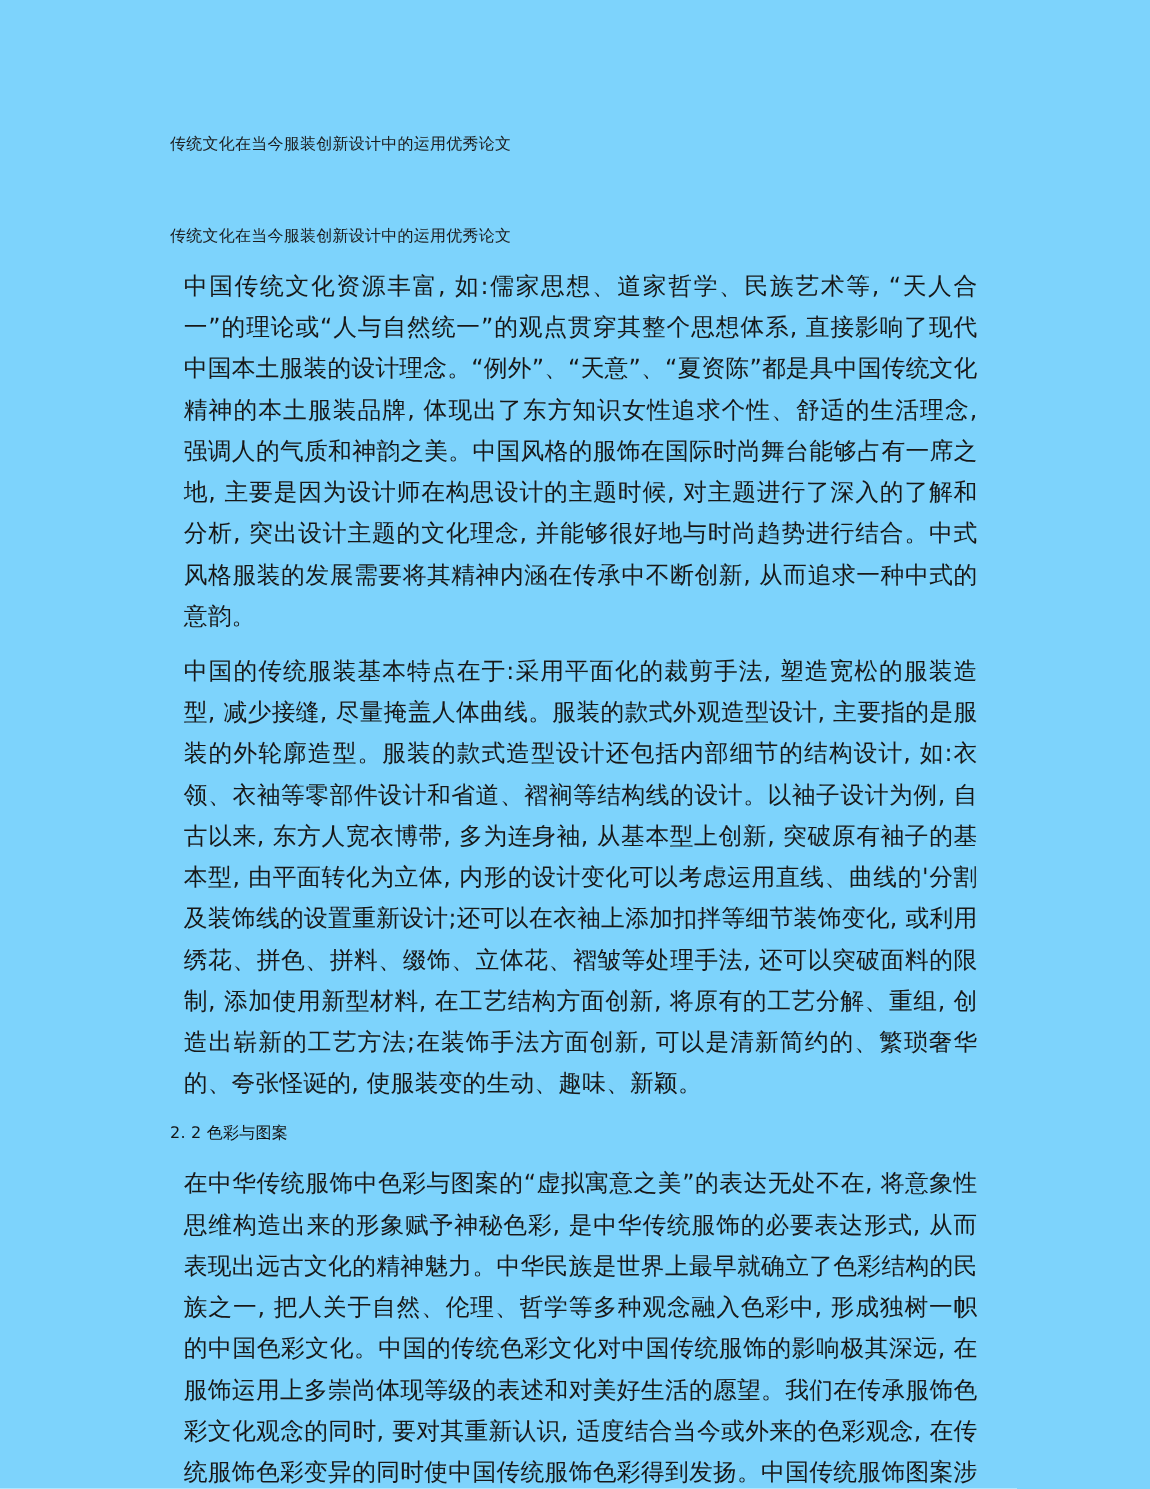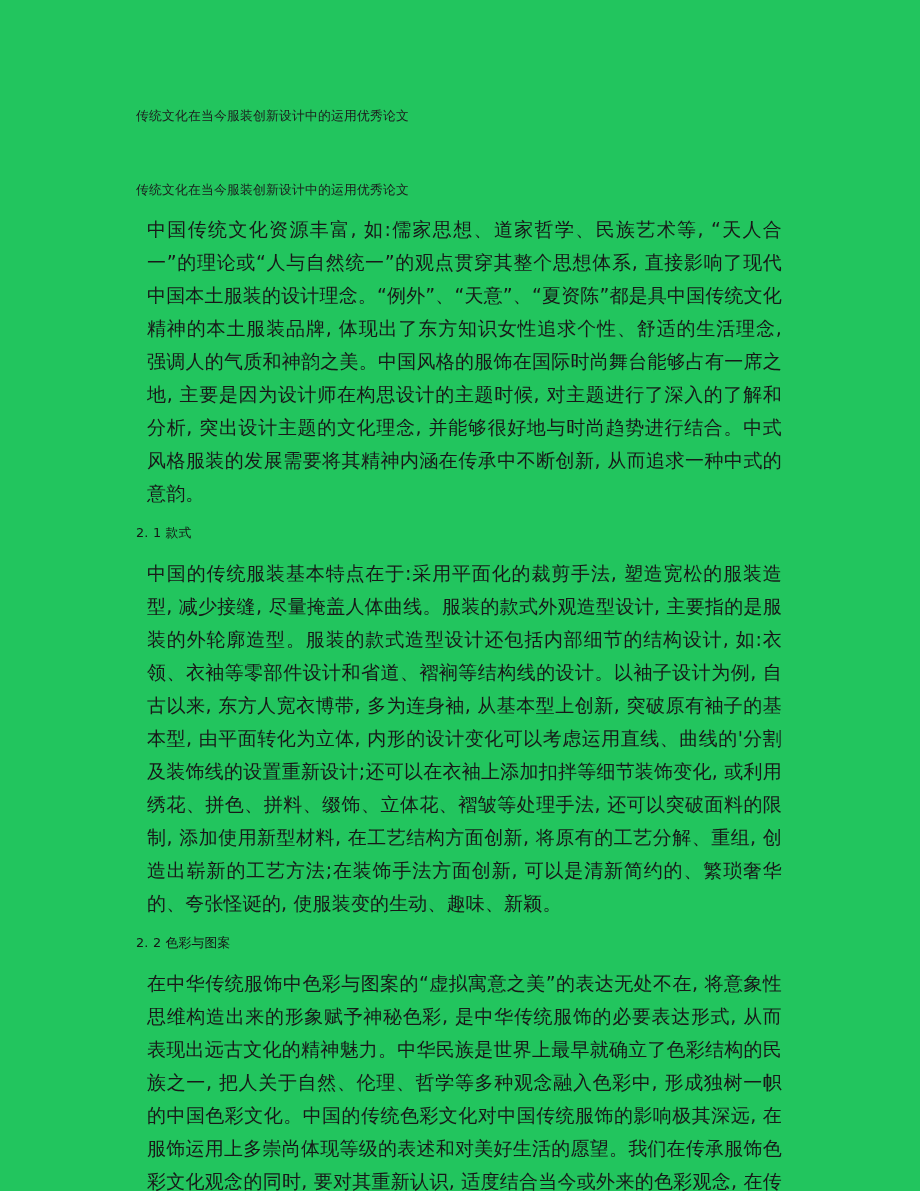--- a/index.html
+++ b/index.html
@@ -11,21 +11,21 @@
     width: 920px;
     height: 1191px;
     font-family: "DejaVu Sans", "Liberation Sans", sans-serif;
     color: #1a1a1a;
     overflow: hidden;
   }
   .page {
     position: relative;
     width: 920px;
     height: 1191px;
-    background: #22c55e;
+    background: #7dd3fc;
     box-sizing: border-box;
   }
   .content {
     position: absolute;
     left: 136px;
     top: 104px;
     width: 646px;
   }
   .doc-title {
     font-size: 12.8px;
@@ -85,21 +85,20 @@
 
     <div class="spacer-title"></div>
 
     <div class="heading-repeat">传统文化在当今服装创新设计中的运用优秀论文</div>
 
 
     <p class="body-text">中国传统文化资源丰富, 如:儒家思想、道家哲学、民族艺术等, “天人合一”的理论或“人与自然统一”的观点贯穿其整个思想体系, 直接影响了现代中国本土服装的设计理念。“例外”、“天意”、“夏资陈”都是具中国传统文化精神的本土服装品牌, 体现出了东方知识女性追求个性、舒适的生活理念, 强调人的气质和神韵之美。中国风格的服饰在国际时尚舞台能够占有一席之地, 主要是因为设计师在构思设计的主题时候, 对主题进行了深入的了解和分析, 突出设计主题的文化理念, 并能够很好地与时尚趋势进行结合。中式风格服装的发展需要将其精神内涵在传承中不断创新, 从而追求一种中式的意韵。</p>
 
 
 
-    <h3 class="sub-heading">2. 1 款式</h3>
 
     <p class="body-text">中国的传统服装基本特点在于:采用平面化的裁剪手法, 塑造宽松的服装造型, 减少接缝, 尽量掩盖人体曲线。服装的款式外观造型设计, 主要指的是服装的外轮廓造型。服装的款式造型设计还包括内部细节的结构设计, 如:衣领、衣袖等零部件设计和省道、褶裥等结构线的设计。以袖子设计为例, 自古以来, 东方人宽衣博带, 多为连身袖, 从基本型上创新, 突破原有袖子的基本型, 由平面转化为立体, 内形的设计变化可以考虑运用直线、曲线的'分割及装饰线的设置重新设计;还可以在衣袖上添加扣拌等细节装饰变化, 或利用绣花、拼色、拼料、缀饰、立体花、褶皱等处理手法, 还可以突破面料的限制, 添加使用新型材料, 在工艺结构方面创新, 将原有的工艺分解、重组, 创造出崭新的工艺方法;在装饰手法方面创新, 可以是清新简约的、繁琐奢华的、夸张怪诞的, 使服装变的生动、趣味、新颖。</p>
 
     <h3 class="sub-heading">2. 2 色彩与图案</h3>
 
     <p class="body-text">在中华传统服饰中色彩与图案的“虚拟寓意之美”的表达无处不在, 将意象性思维构造出来的形象赋予神秘色彩, 是中华传统服饰的必要表达形式, 从而表现出远古文化的精神魅力。中华民族是世界上最早就确立了色彩结构的民族之一, 把人关于自然、伦理、哲学等多种观念融入色彩中, 形成独树一帜的中国色彩文化。中国的传统色彩文化对中国传统服饰的影响极其深远, 在服饰运用上多崇尚体现等级的表述和对美好生活的愿望。我们在传承服饰色彩文化观念的同时, 要对其重新认识, 适度结合当今或外来的色彩观念, 在传统服饰色彩变异的同时使中国传统服饰色彩得到发扬。中国传统服饰图案涉猎广泛, 这些都是艺术家</p>
 
   </div>
 </div>
 

